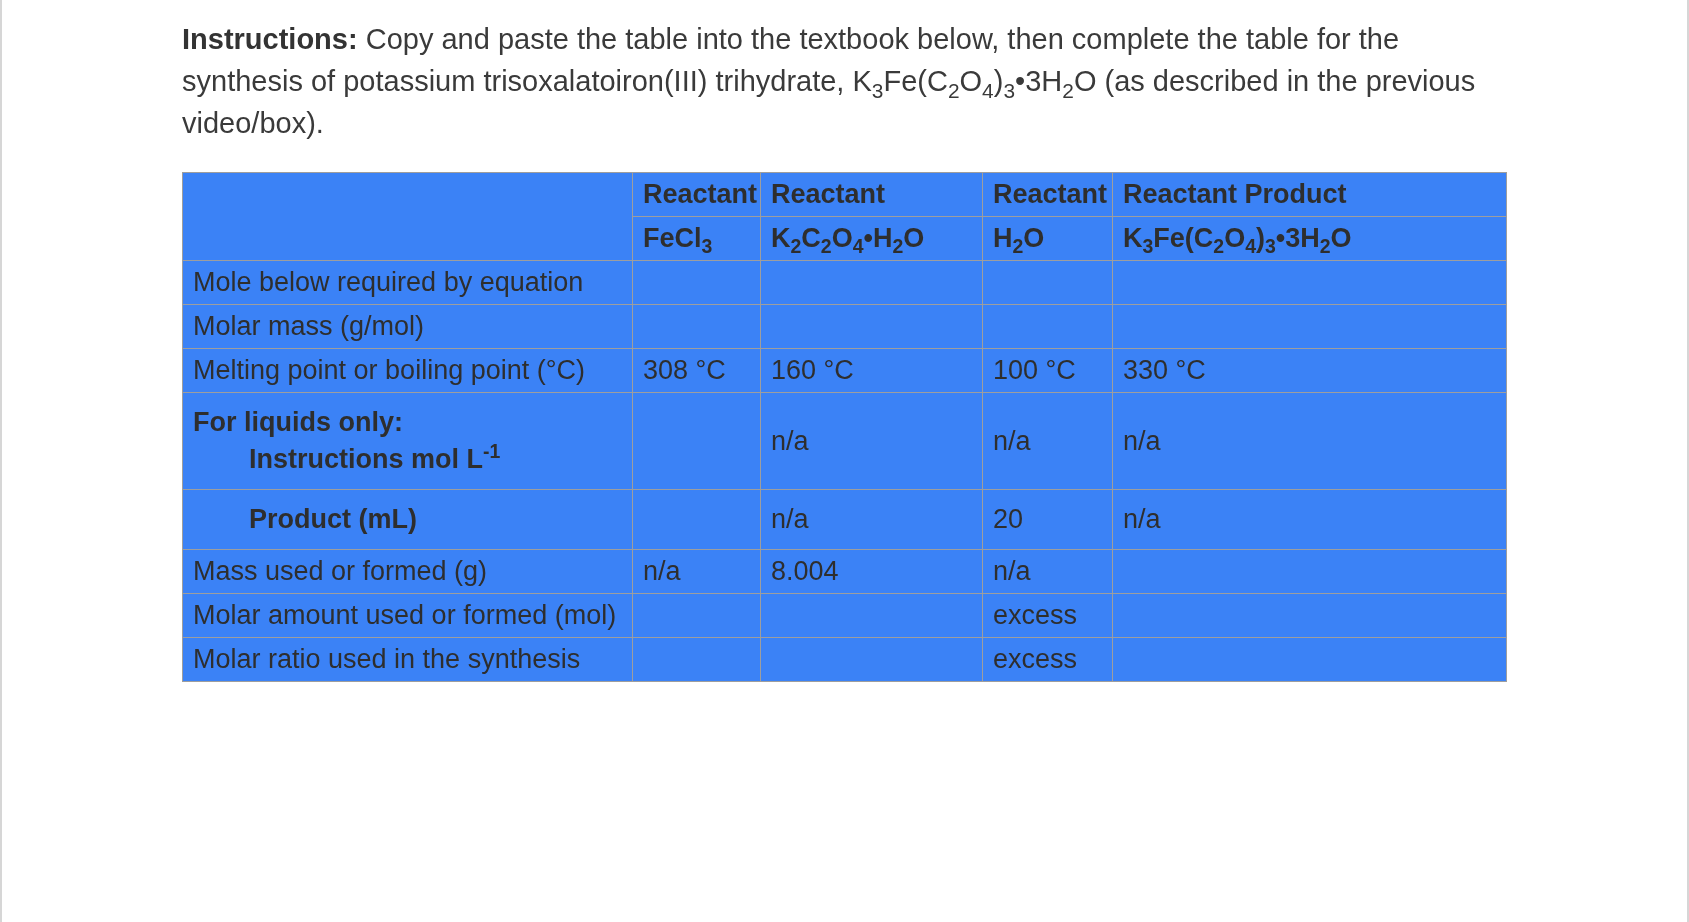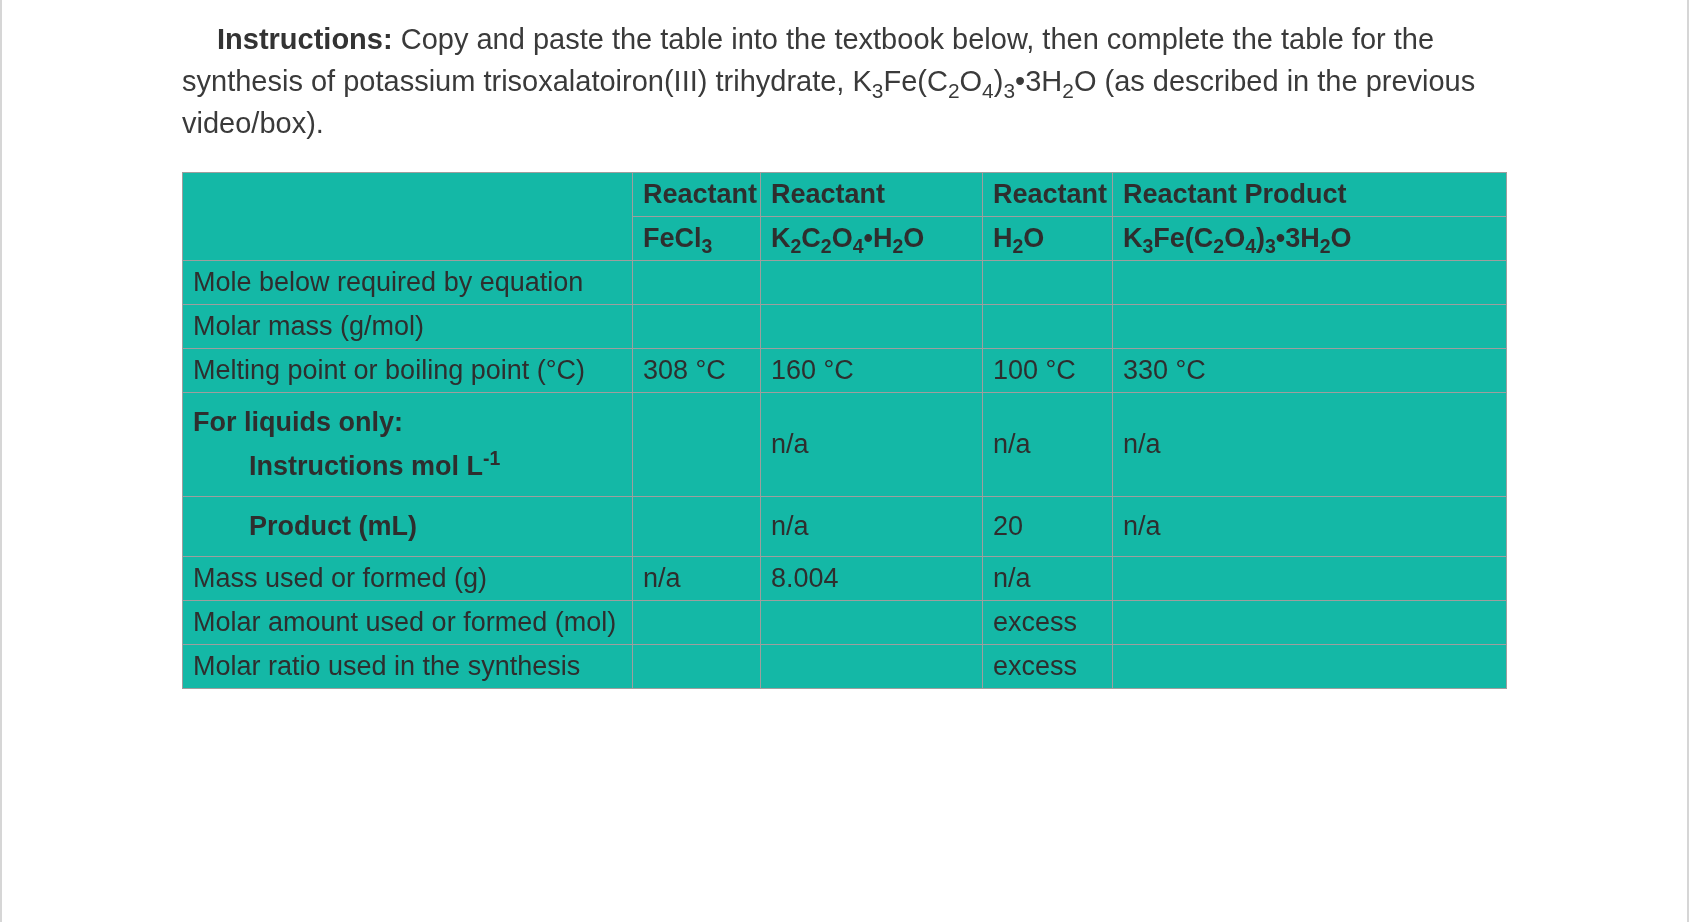--- a/index.html
+++ b/index.html
@@ -23,21 +23,20 @@
   .instructions {
     font-size: 29px;
     line-height: 1.45;
     color: #3a3a3a;
     margin: 0 0 28px 0;
     font-weight: 400;
   }
   .instructions .bold {
     font-weight: 600;
     color: #333;
-    margin-left: 35px;
   }
   sub {
     font-size: 0.72em;
     vertical-align: sub;
     line-height: 0;
   }
   sup {
     font-size: 0.72em;
     vertical-align: super;
     line-height: 0;
@@ -53,36 +52,36 @@
   table.data col.c1 { width: 128px; }
   table.data col.c2 { width: 222px; }
   table.data col.c3 { width: 130px; }
   table.data col.c4 { width: auto; }
   table.data th, table.data td {
     border: 1.5px solid #9e9e9e;
     padding: 6px 10px 6px 10px;
     text-align: left;
     vertical-align: middle;
     font-weight: 400;
-    background: #14b8a6;
+    background: #3b82f6;
   }
   table.data th {
     font-weight: 600;
   }
   table.data td.rowlabel {
     font-weight: 400;
   }
   table.data td.rowlabel-tall {
     padding-top: 14px;
     padding-bottom: 14px;
   }
   .rl-liquids-block .t1 {
     font-weight: 600;
     display: block;
-    margin-bottom: 13px;
+    margin-bottom: 6px;
   }
   .rl-liquids-block .t2 {
     font-weight: 600;
     display: block;
     padding-left: 56px;
   }
   .rl-vol {
     font-weight: 600;
     padding-left: 56px;
     display: inline-block;

